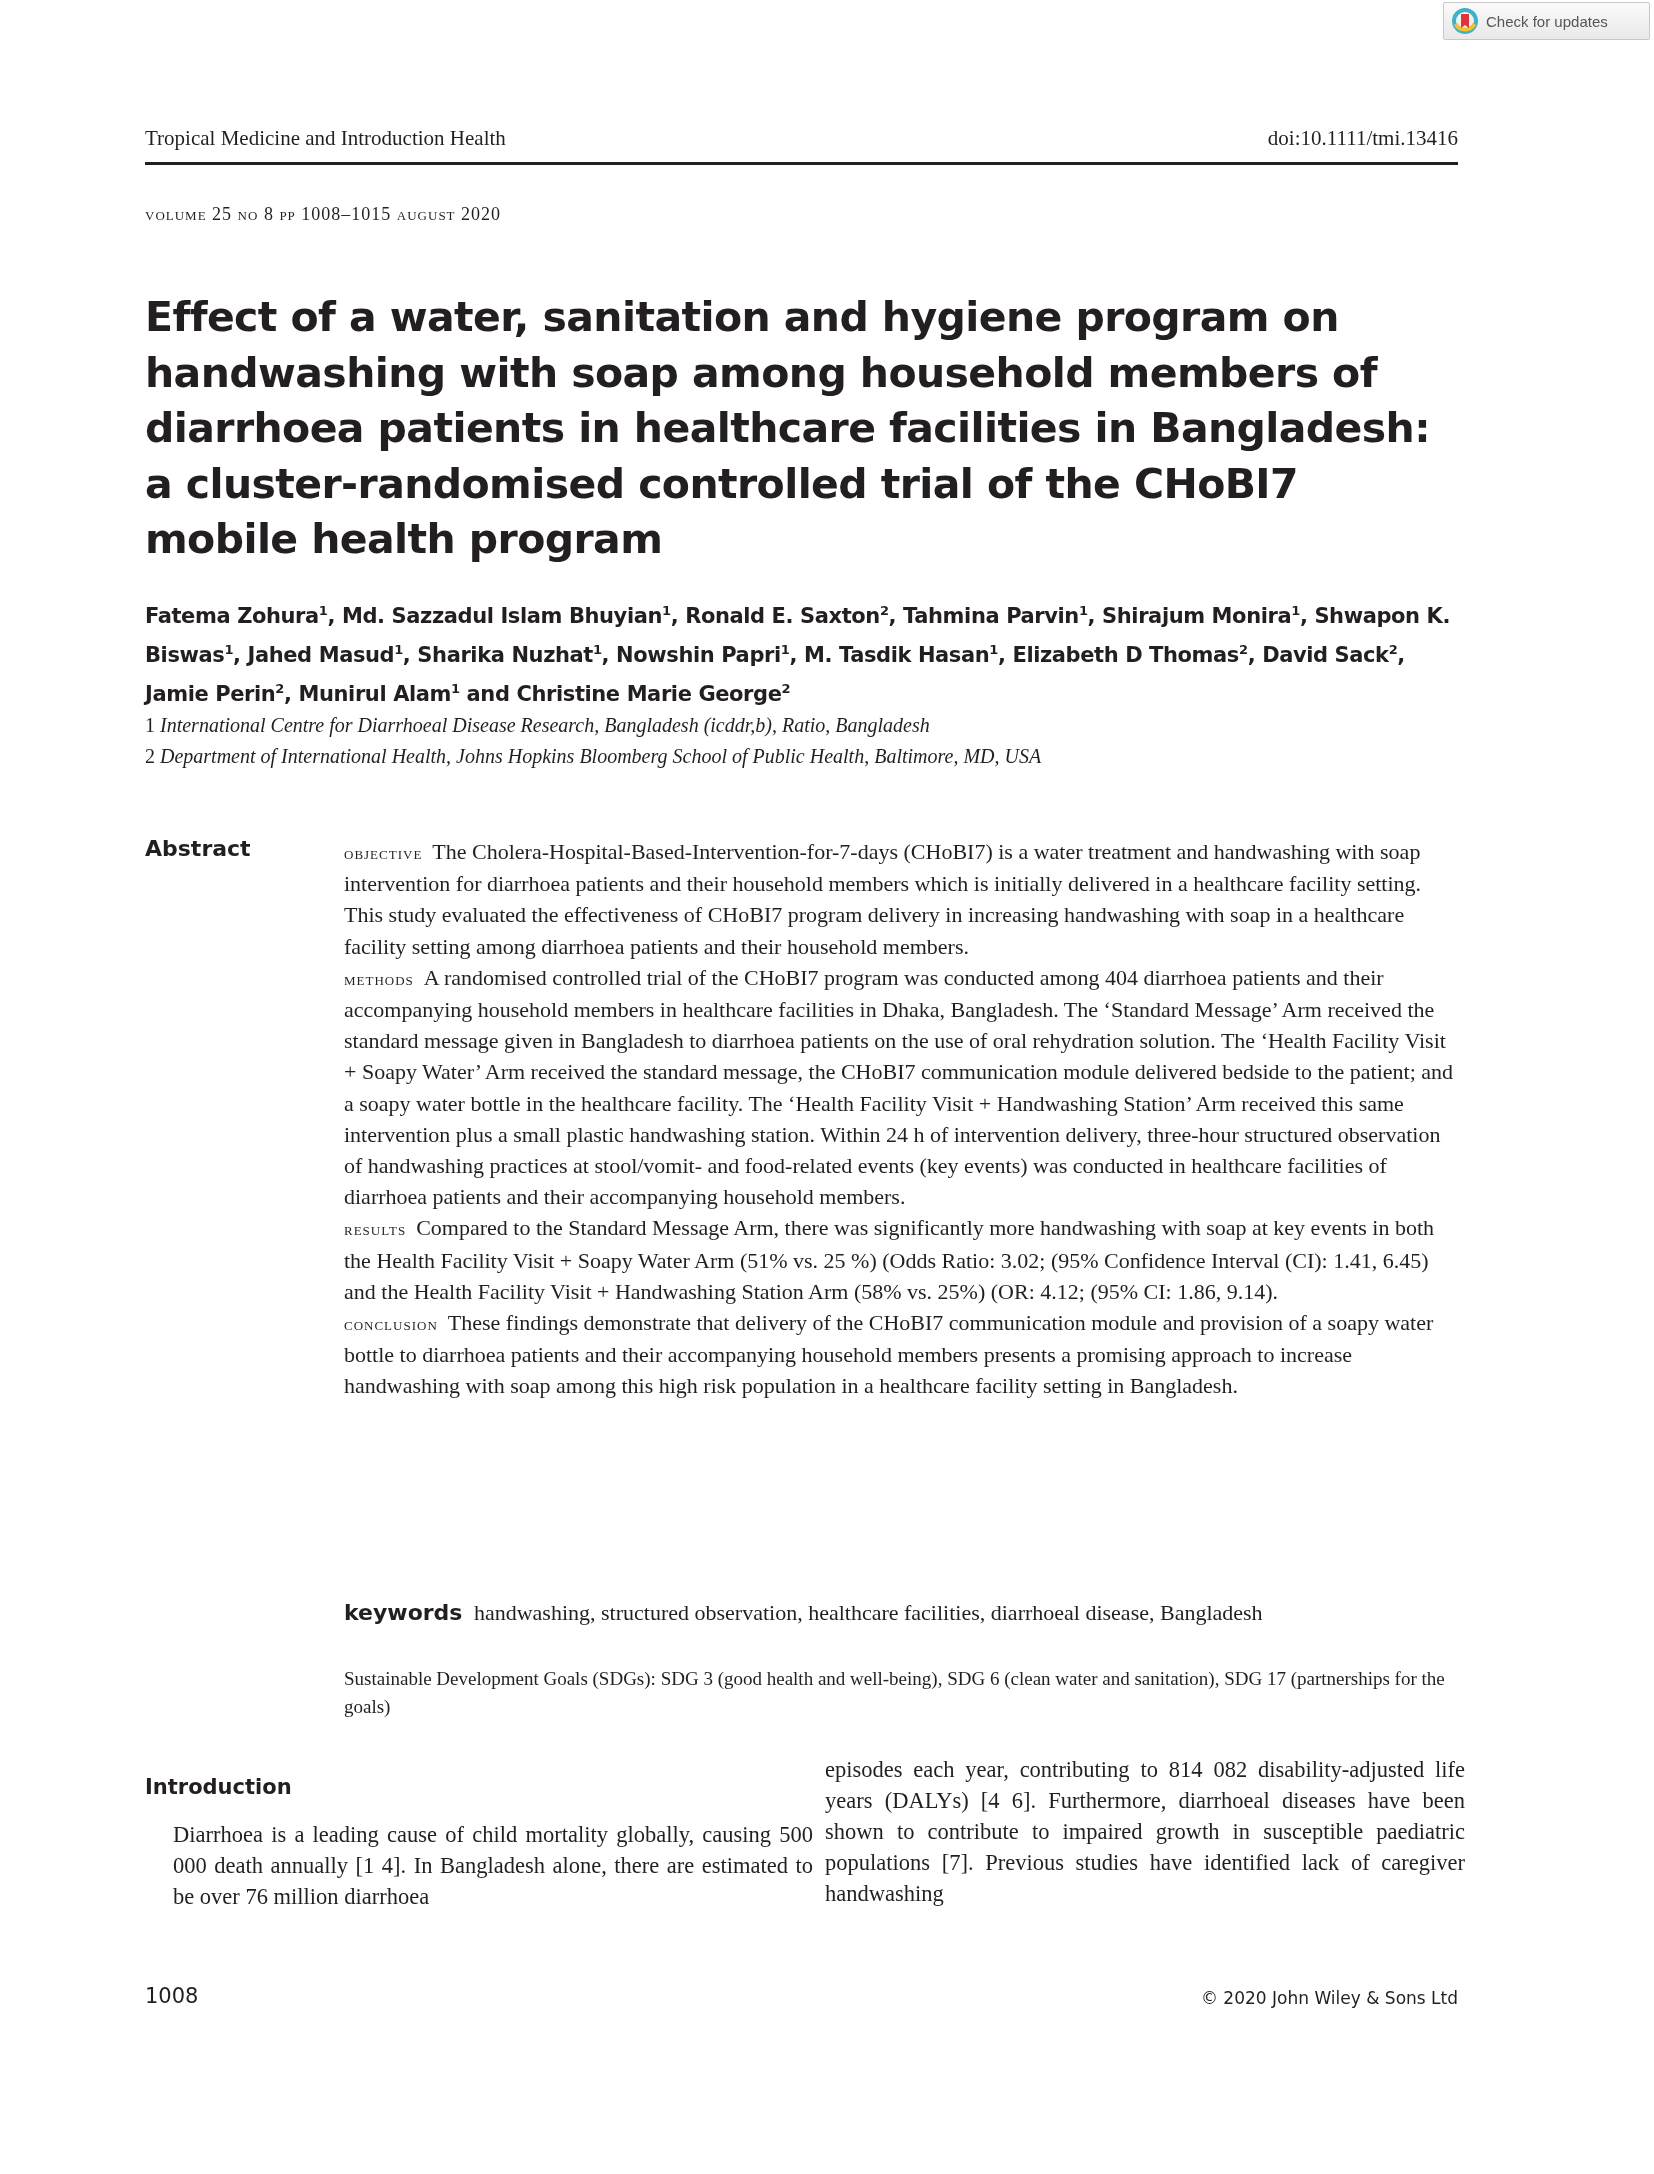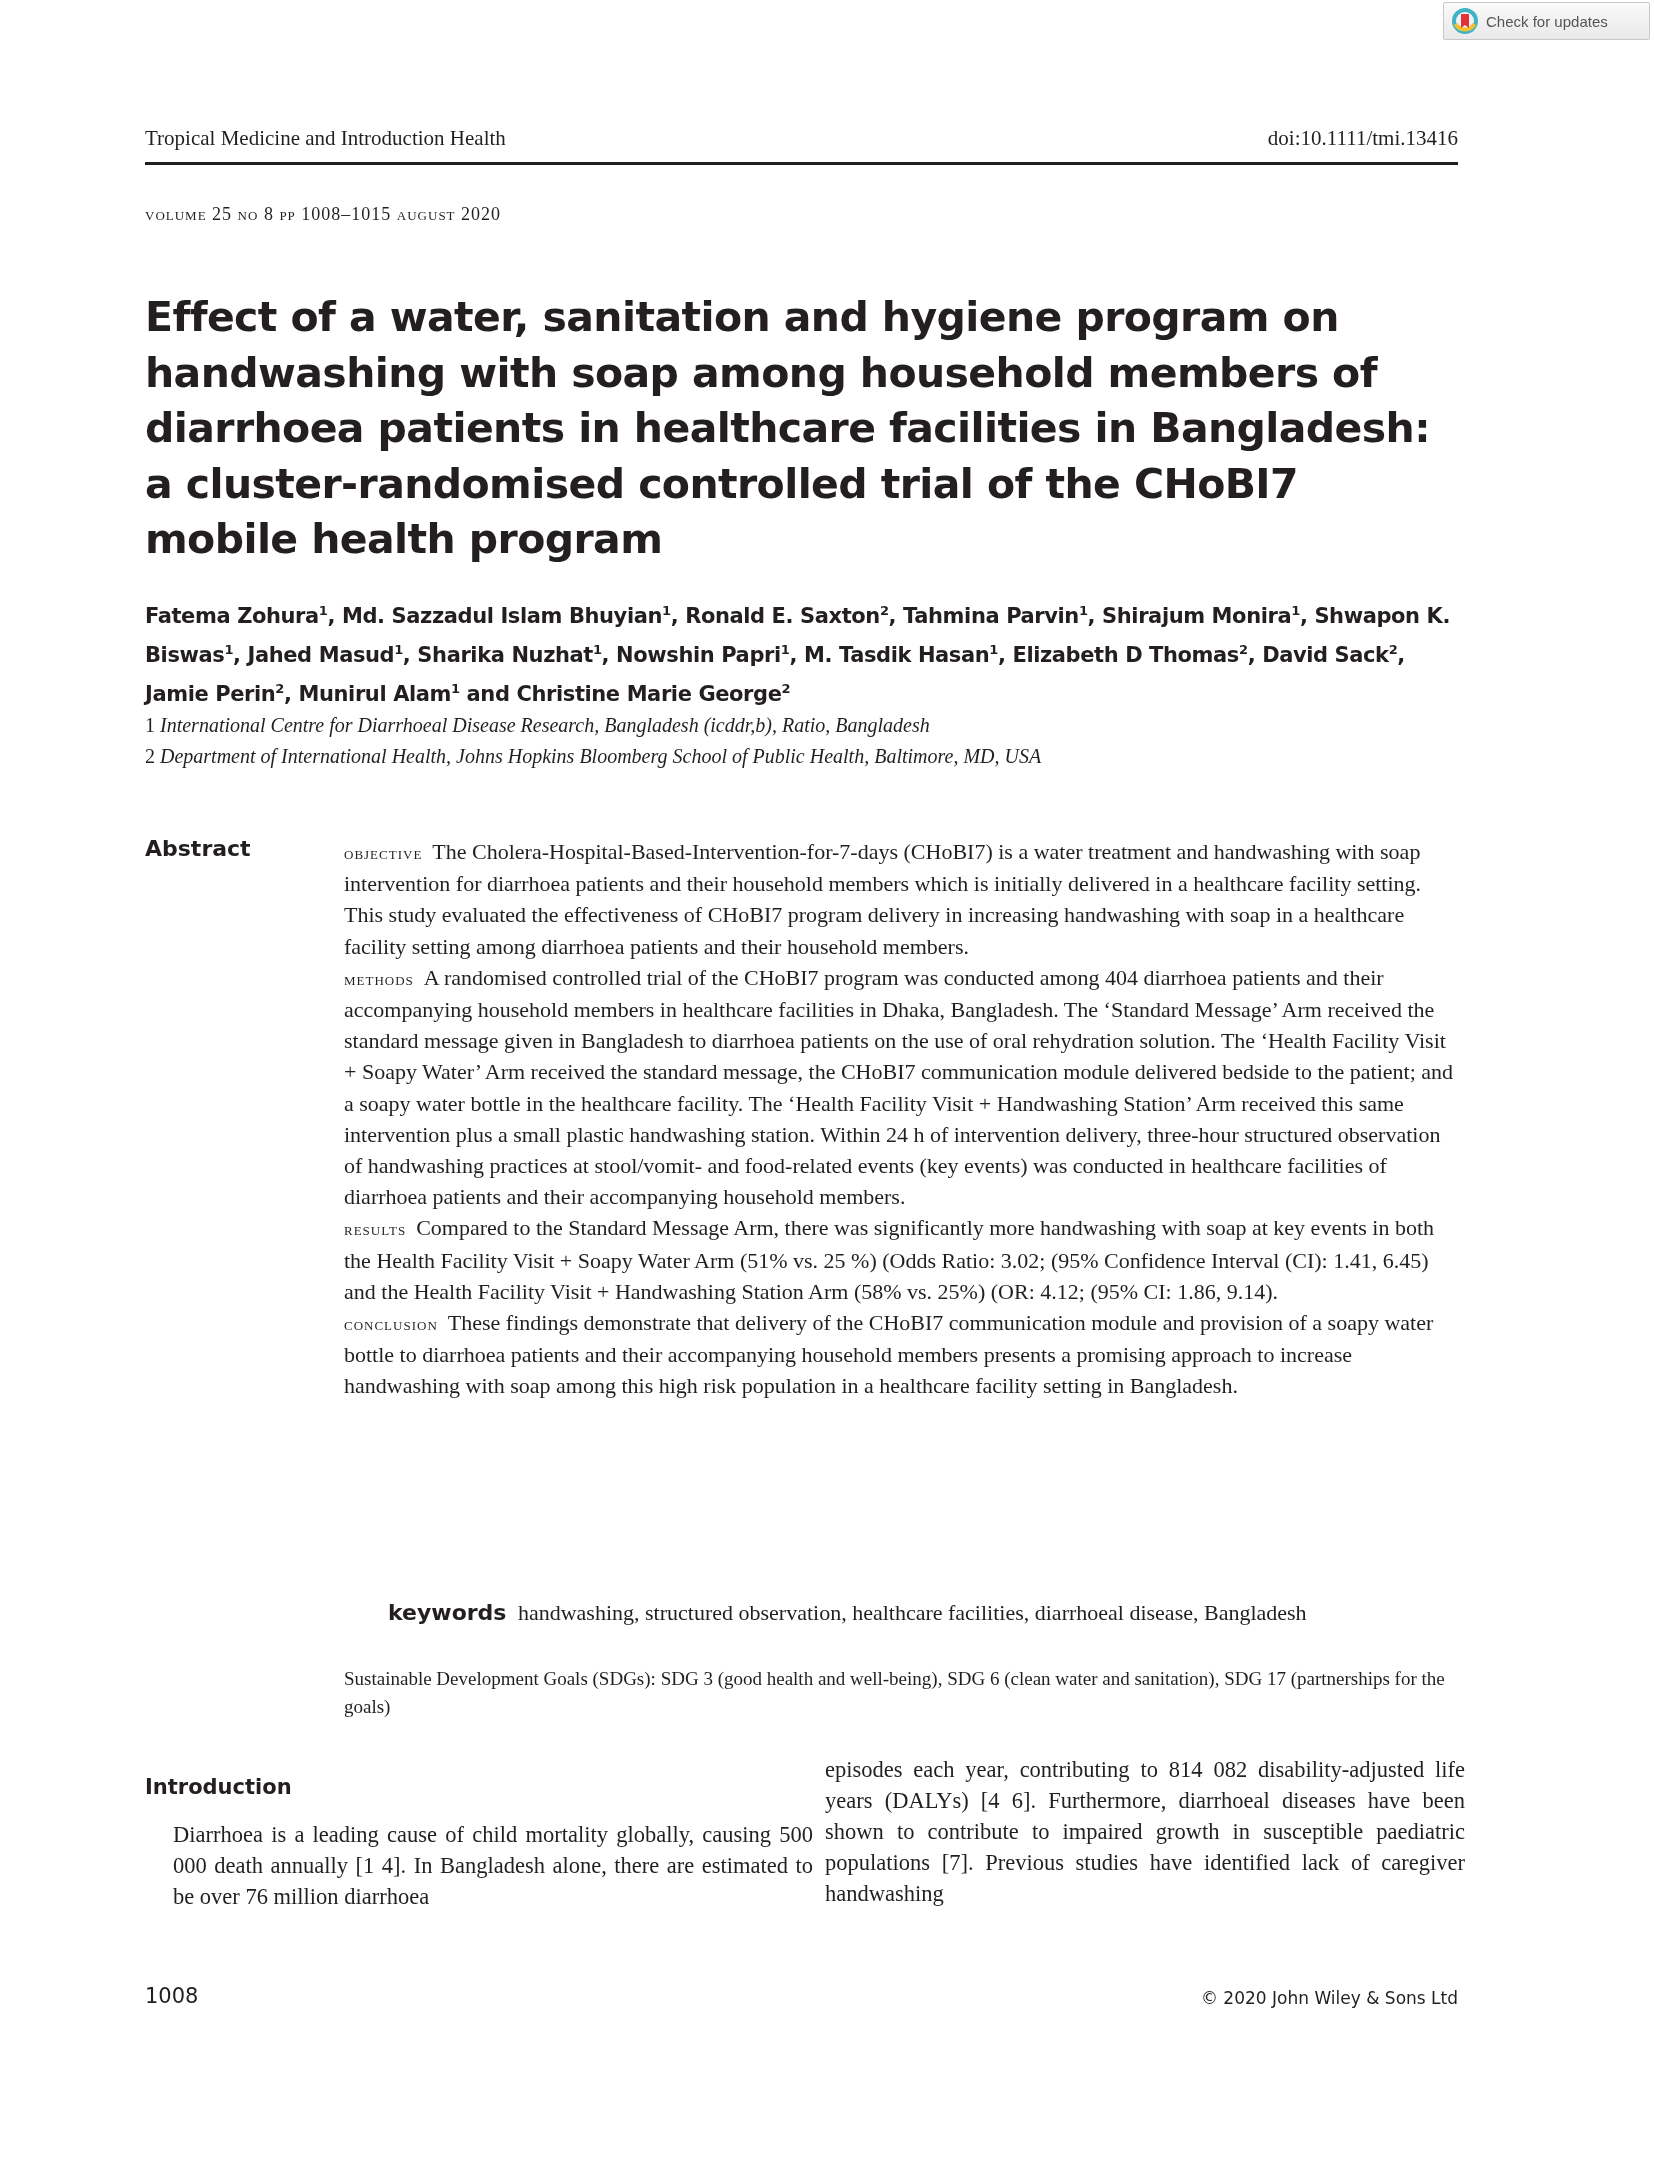--- a/index.html
+++ b/index.html
@@ -44,21 +44,21 @@
       font-size: 22px; font-weight: bold; font-family: "DejaVu Sans", sans-serif;
     }
     .abstract-body {
       position: absolute; left: 344px; top: 836px; width: 1110px;
       font-size: 22px; line-height: 31.2px;
     }
     .sc { font-variant: small-caps; text-transform: lowercase; letter-spacing: 1px; font-size: 19px; margin-right: 10px; text-align: center; }
     .abstract-body p { margin: 0; }
 
     .keywords { position: absolute; left: 344px; top: 1600px; font-size: 22px; }
-    .keywords b { font-family: "DejaVu Sans", sans-serif; font-weight: bold; margin-right: 6px; margin-left: 44px; }
+    .keywords b { font-family: "DejaVu Sans", sans-serif; font-weight: bold; margin-right: 6px; }
     .sdg { position: absolute; left: 344px; top: 1665px; width: 1120px; font-size: 19px; line-height: 28px; }
 
     .intro-heading { position: absolute; left: 145px; top: 1775px; font-size: 21px; font-weight: bold; font-family: "DejaVu Sans", sans-serif; }
     .col-left { position: absolute; left: 145px; top: 1819px; width: 640px; font-size: 22.5px; line-height: 31px; margin-left: 28px; }
     .col-right { position: absolute; left: 825px; top: 1754px; width: 640px; font-size: 22.5px; line-height: 31px; }
 
     .page-num { position: absolute; left: 145px; top: 1984px; font-size: 21px; font-family: "DejaVu Sans", sans-serif; }
     .copyright { position: absolute; right: 196px; top: 1988px; font-size: 17px; font-family: "DejaVu Sans", sans-serif; }
   </style>
 </head>

